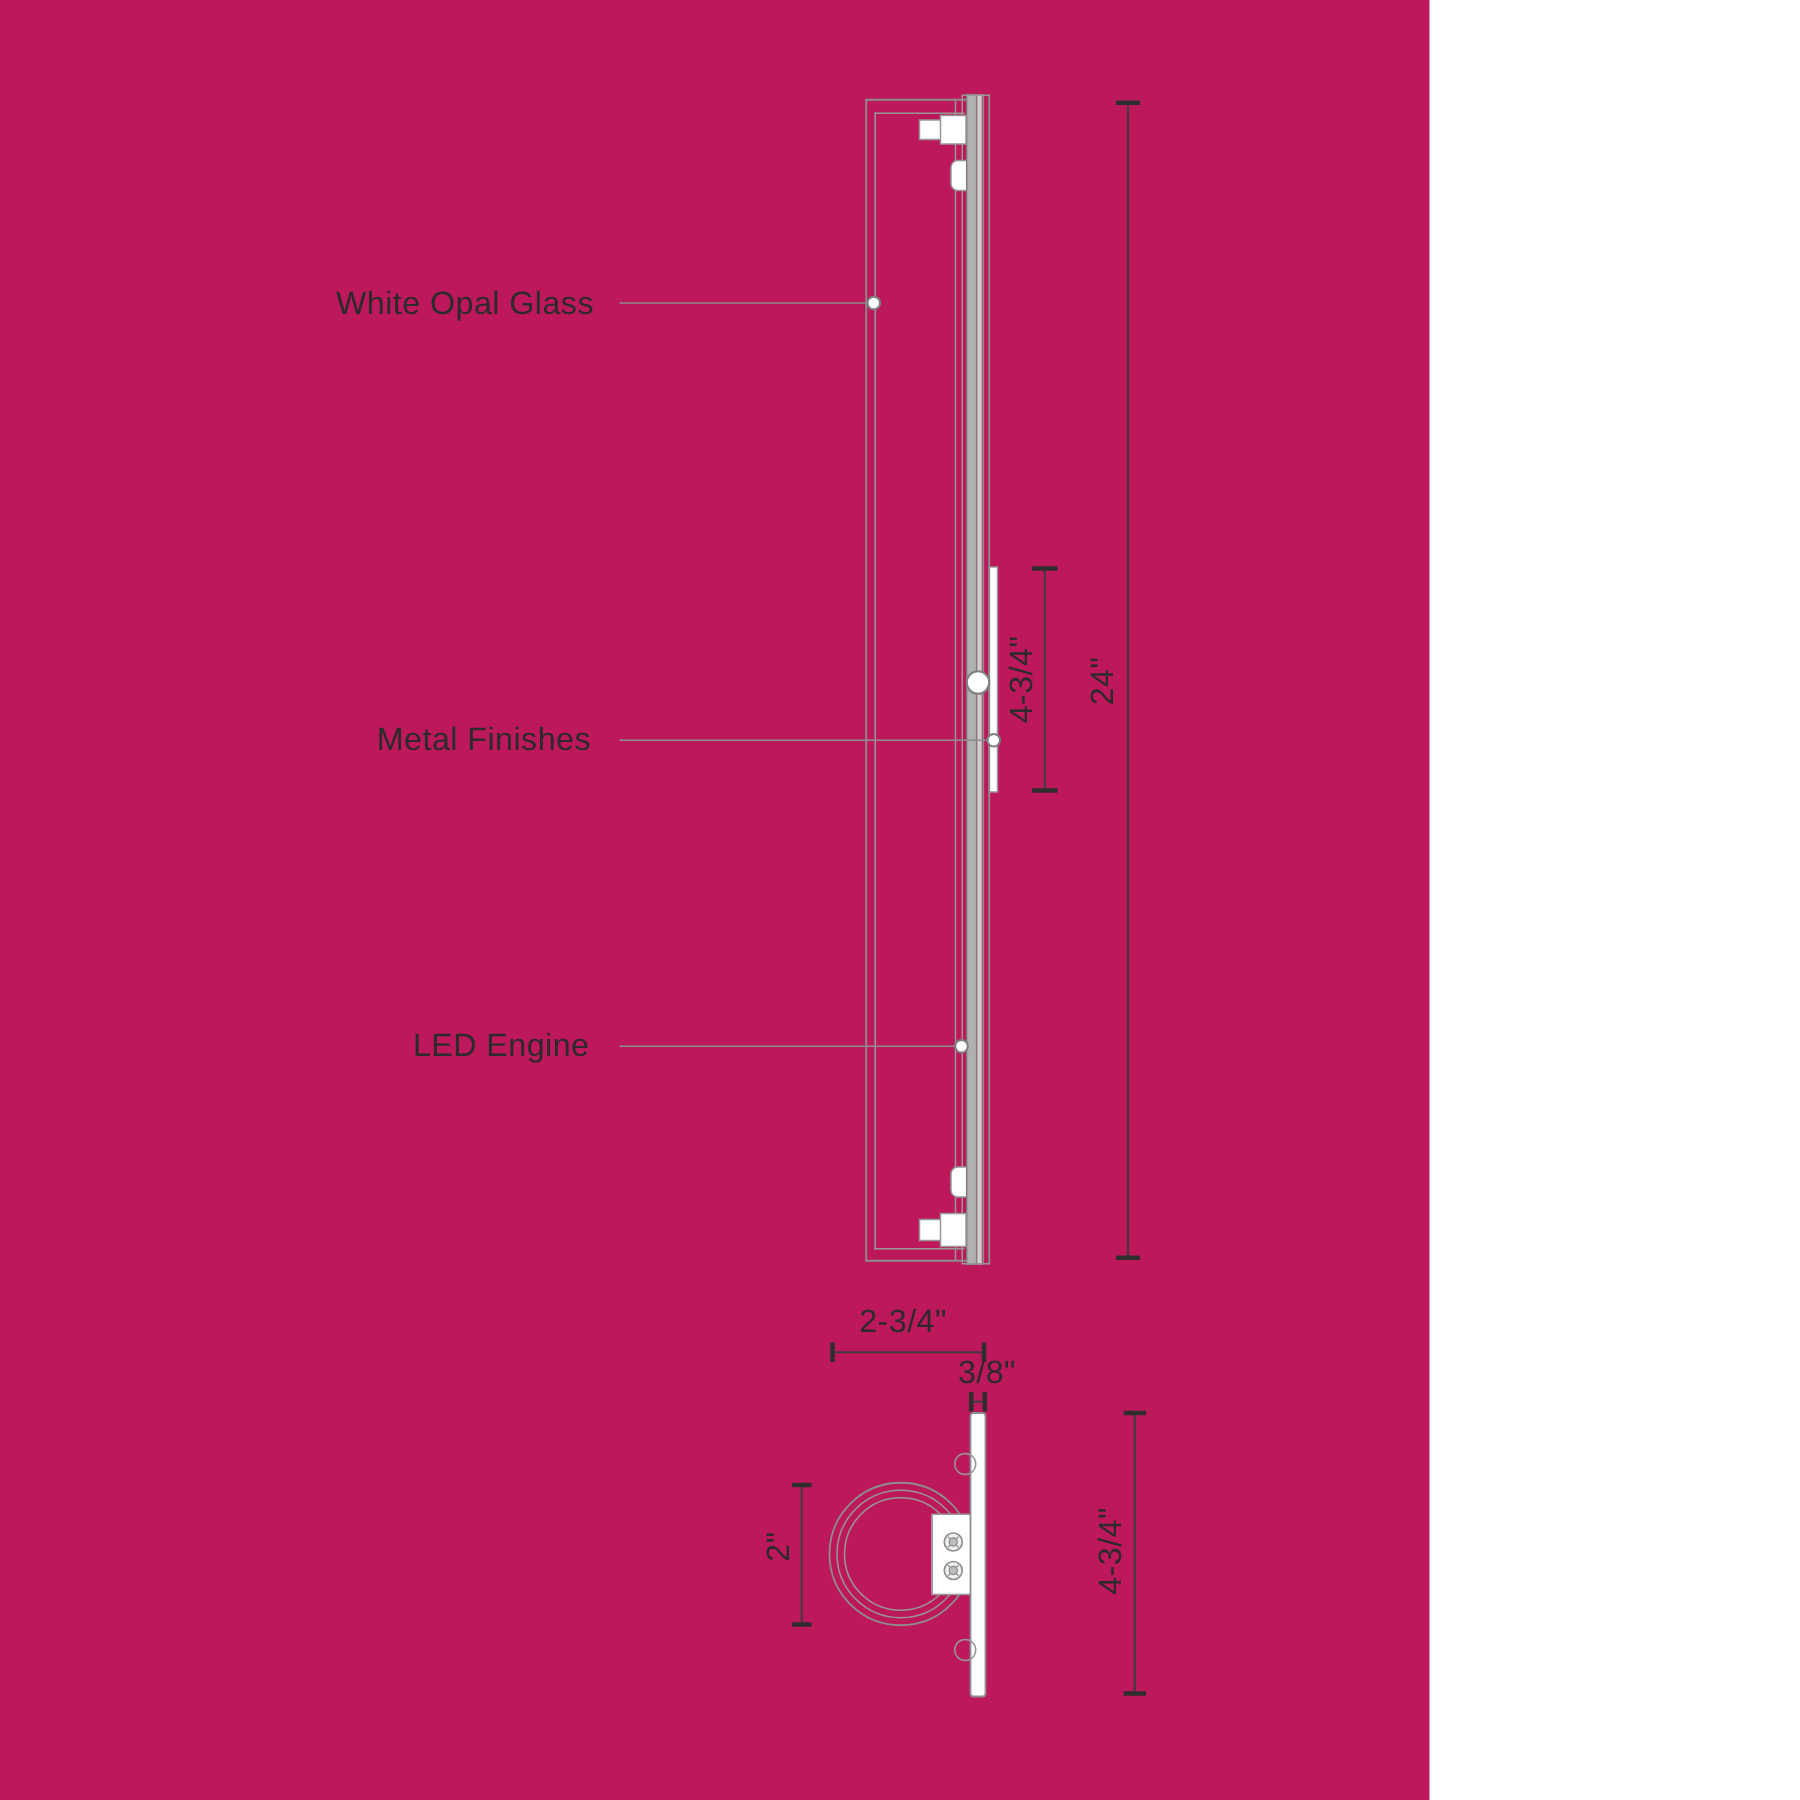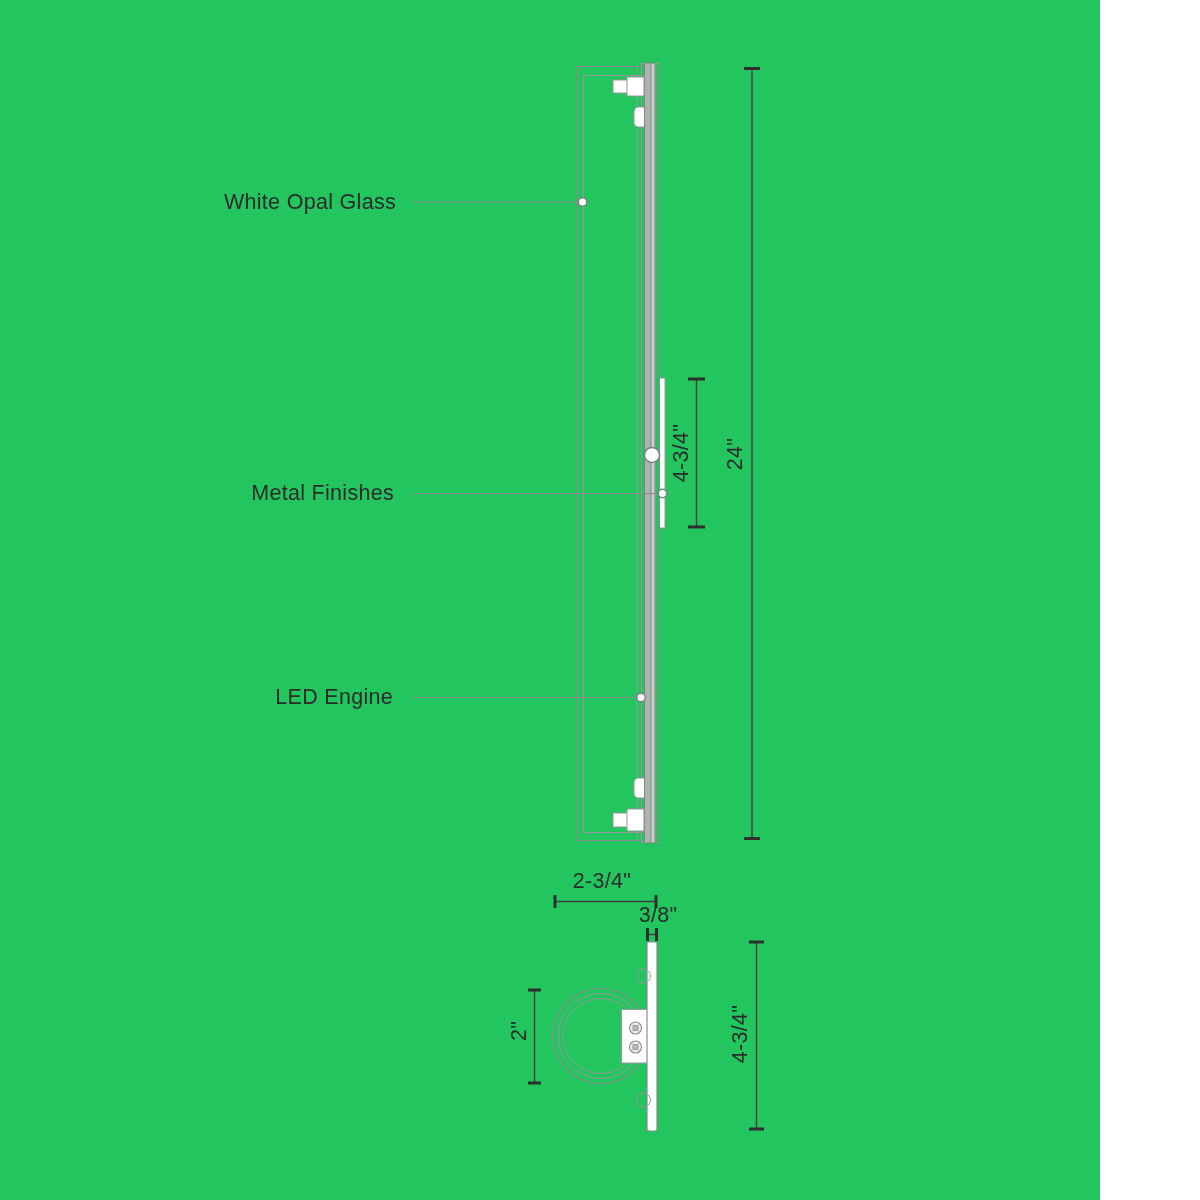--- a/index.html
+++ b/index.html
@@ -1,17 +1,17 @@
 <!DOCTYPE html>
 <html><head>
 <meta charset="utf-8">
 <style>
   html,body{margin:0;padding:0;background:#ffffff;}
   .page{
-    position:relative;width:1100px;height:1200px;background:#22c55e;
+    position:relative;width:953px;height:1200px;background:#be185d;
     font-family:"Liberation Sans", sans-serif;
   }
   svg text{
     font-family:"Liberation Sans", sans-serif;
     font-size:21.5px;
     fill:#2b2b2b;
     letter-spacing:0.3px;
   }
   
   .ln{stroke:#8d8d8d;stroke-width:1.2;fill:none;}

